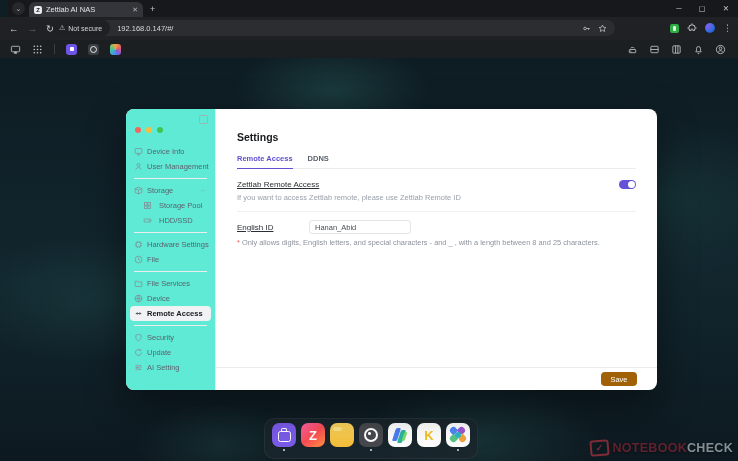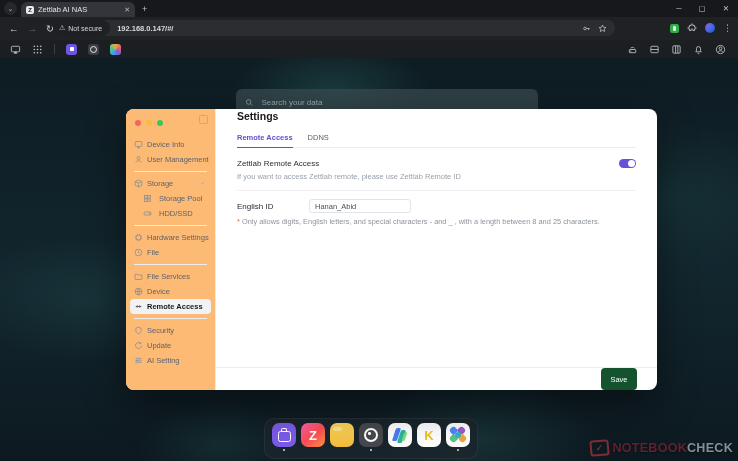--- a/index.html
+++ b/index.html
@@ -1,42 +1,42 @@
 <!DOCTYPE html>
 <html><head>
 <meta charset="utf-8">
 <style>
   html,body{margin:0;padding:0;}
   body{width:738px;height:461px;position:relative;overflow:hidden;
        font-family:"Liberation Sans",sans-serif;background:#0f1d24;
        -webkit-font-smoothing:antialiased;}
 
   
-  #tabstrip{position:absolute;top:0;left:0;right:0;height:17px;background:#16181b;
+  #tabstrip{position:absolute;top:0;left:8px;right:0;height:17px;background:#16181b;
             display:flex;align-items:center;color:#c7cbd0;}
   .tab-chevron{width:13px;height:13px;margin-left:4px;border-radius:50%;background:#26282c;
                display:flex;align-items:center;justify-content:center;font-size:7px;color:#b8bcc2;}
   .tab{margin-left:4px;width:104px;height:15px;margin-top:2px;background:#33353a;
        border-radius:6px 6px 0 0;display:flex;align-items:center;padding:0 5px;gap:4px;}
   .favicon{width:8px;height:8px;border-radius:2px;background:#e8eaec;color:#1c1e22;
            font-size:6px;font-weight:bold;display:flex;align-items:center;justify-content:center;}
   .tab-title{font-size:7.5px;color:#e2e4e8;white-space:nowrap;overflow:hidden;flex:1;}
   .tab-close{font-size:7px;color:#aeb2b8;}
   .newtab{margin-left:7px;font-size:9px;color:#c0c4ca;}
   .wincontrols{margin-left:auto;display:flex;gap:17px;padding-right:9px;font-size:7.5px;color:#c6c9ce;}
 
   #addressbar{position:absolute;top:17px;left:0;right:0;height:23px;background:#202124;
               display:flex;align-items:center;}
   .navic{font-size:9.5px;color:#ced2d7;margin-left:9px;}
   .navic.dim{color:#5f646b;}
   .omnibox{position:absolute;left:53px;top:3px;height:16px;width:562px;background:#2b2d31;
            border-radius:9px;display:flex;align-items:center;}
   .secchip{display:flex;align-items:center;gap:3px;background:rgba(0,0,0,0.28);height:16px;
            border-radius:9px;padding:0 8px 0 6px;font-size:7px;color:#d4d7db;}
-  .url{font-size:7.5px;color:#d6d9dd;margin-left:7px;font-weight:bold;}
+  .url{font-size:7.5px;color:#d6d9dd;margin-left:7px;}
   .obx-right{margin-left:auto;display:flex;align-items:center;gap:7px;padding-right:8px;}
   .obx-right svg{width:9px;height:9px;fill:none;stroke:#c4c8cd;stroke-width:2;}
   .bar-right{position:absolute;right:6px;top:3px;height:16px;display:flex;align-items:center;gap:8px;}
   .ext-green{width:9px;height:9px;border-radius:2px;background:#2fae47;display:flex;align-items:center;justify-content:center;}
   .ext-green i{width:3px;height:5px;background:#d9f3de;border-radius:1px;}
   .bar-right svg{width:10px;height:10px;fill:none;stroke:#c4c8cd;stroke-width:2;}
   .avatar{width:10px;height:10px;border-radius:50%;background:radial-gradient(circle at 30% 30%,#8a5cf0,#2d6cdf 60%,#173a78);}
   .kebab{font-size:9px;color:#c4c8cd;letter-spacing:0;}
 
   
@@ -66,57 +66,57 @@
   .searchbar{position:absolute;left:236px;top:31px;width:284px;height:26px;border-radius:6px;
              background:rgba(58,76,81,0.72);display:flex;align-items:center;padding:0 9px;gap:6px;z-index:1;}
   .searchbar svg{width:9px;height:9px;fill:none;stroke:#9fadb2;stroke-width:2;}
   .searchbar input{background:transparent;border:none;outline:none;color:#d7dee1;font-size:8px;
                    font-family:"Liberation Sans",sans-serif;width:100%;}
   .searchbar input::placeholder{color:#98a6ab;}
 
   
   #dialog{position:absolute;left:126px;top:51px;width:531px;height:281px;background:#fff;
           border-radius:8px;box-shadow:0 14px 40px rgba(0,0,0,0.45);display:flex;z-index:2;}
-  .dside{width:90px;border-right:1px solid #ececee;padding-top:11px;box-sizing:border-box;
-         border-radius:8px 0 0 8px;background:#fdba74;position:relative;}
+  .dside{width:90px;border-right:1px solid #ececee;padding-top:18px;box-sizing:border-box;
+         border-radius:8px 0 0 8px;background:#5eead4;position:relative;}
   .lights{display:flex;gap:5px;margin-left:9px;}
   .light{width:6px;height:6px;border-radius:50%;}
   .l-red{background:#f5655b;} .l-yellow{background:#f8bd3f;} .l-green{background:#3ec652;}
   .fsicon{position:absolute;top:6px;right:7px;width:7px;height:7px;border:1px solid #a9adb4;border-radius:1.5px;}
   .snav{margin-top:11px;font-size:7.5px;color:#5c6370;}
   .sitem{display:flex;align-items:center;gap:4px;height:15px;margin:0 4px;padding:0 4px;
          border-radius:4px;white-space:nowrap;}
   .sitem svg{width:9px;height:9px;flex:0 0 9px;fill:none;stroke:#848b96;stroke-width:2;}
   .sitem.child{padding-left:13px;gap:7px;}
   .sitem.sel{background:#f1f2f4;color:#16181d;font-weight:bold;}
   .sitem.sel svg{stroke:#2a2e35;}
   .sitem .chev{margin-left:auto;width:7px;height:7px;stroke:#9aa0a8;}
   .sdiv{border-top:1px solid #ededef;margin:4px 8px;}
 
-  .dmain{flex:1;position:relative;padding:1px 21px 0;box-sizing:border-box;}
+  .dmain{flex:1;position:relative;padding:22px 21px 0;box-sizing:border-box;}
   .dtitle{font-size:10.5px;font-weight:bold;color:#17191d;}
   .dtabs{display:flex;gap:15px;margin-top:11px;border-bottom:1px solid #ececee;}
-  .dtab{font-size:7.5px;padding-bottom:5px;color:#5a616b;}
+  .dtab{font-size:7.5px;padding-bottom:5px;color:#5a616b;font-weight:bold;}
   .dtab.active{color:#6050cf;border-bottom:1.5px solid #6050cf;margin-bottom:-1px;font-weight:bold;}
   .row1{margin-top:11px;display:flex;align-items:center;justify-content:space-between;}
-  .lbl{font-size:8px;color:#2a2e35;}
+  .lbl{font-size:8px;color:#2a2e35;text-decoration:underline;}
   .toggle{width:17px;height:9px;border-radius:5px;background:#6453d6;position:relative;}
   .toggle i{position:absolute;right:1px;top:1px;width:7px;height:7px;border-radius:50%;background:#fff;}
   .desc{margin-top:4px;font-size:7.5px;color:#9aa1aa;}
   .cdiv{border-top:1px solid #f0f0f2;margin-top:9px;}
   .row2{margin-top:8px;display:flex;align-items:center;}
   .row2 .lbl{width:72px;}
   .idinput{width:90px;height:12px;border:1px solid #e2e4e8;border-radius:3px;font-size:7.5px;
            color:#4a4f57;padding:0 5px;outline:none;font-family:"Liberation Sans",sans-serif;}
   .note{margin-top:4px;font-size:7.4px;color:#8d939c;}
   .note b{color:#f25c4a;font-weight:normal;margin-right:2px;}
   .dfooter{position:absolute;left:0;right:0;bottom:0;height:22px;border-top:1px solid #ececee;
            display:flex;align-items:center;justify-content:flex-end;padding-right:20px;}
-  .savebtn{background:#14532d;color:#fff;font-size:7.5px;border:none;border-radius:4px;
-           width:36px;height:22px;font-family:"Liberation Sans",sans-serif;}
+  .savebtn{background:#a16207;color:#fff;font-size:7.5px;border:none;border-radius:4px;
+           width:36px;height:14px;font-family:"Liberation Sans",sans-serif;}
 
   
   .dock{position:absolute;left:264px;top:360px;height:35px;border-radius:10px;
         background:rgba(26,38,44,0.88);border:1px solid rgba(255,255,255,0.06);
         display:flex;align-items:flex-start;gap:5px;padding:4px 7px 0;z-index:1;}
   .dwrap{display:flex;flex-direction:column;align-items:center;}
   .tile{width:24px;height:24px;border-radius:7px;display:flex;align-items:center;justify-content:center;
         position:relative;overflow:hidden;}
   .rdot{width:2.5px;height:2.5px;border-radius:50%;background:rgba(255,255,255,0.85);margin-top:1.5px;}
   .rdot.off{visibility:hidden;}
@@ -253,27 +253,20 @@
     <svg viewBox="0 0 24 24">
         <circle cx="12" cy="12" r="9"></circle>
         <circle cx="12" cy="9.5" r="3"></circle>
         <path d="M6.5 18.5c1.3-2.8 3.6-3.8 5.5-3.8s4.2 1 5.5 3.8"></path>
       </svg>
   </div>
 </div>
 
 <div id="desktop">
 
-  <div class="searchbar">
-    <svg viewBox="0 0 24 24">
-        <circle cx="10.5" cy="10.5" r="6.5"></circle>
-        <path d="M15.5 15.5L21 21"></path>
-      </svg>
-    <input placeholder="Search your data" style="">
-  </div>
 
   <div id="dialog">
     <div class="dside">
       <div class="lights">
         <span class="light l-red"></span>
         <span class="light l-yellow"></span>
         <span class="light l-green"></span>
       </div>
       <div class="fsicon"></div>
       <div class="snav">

